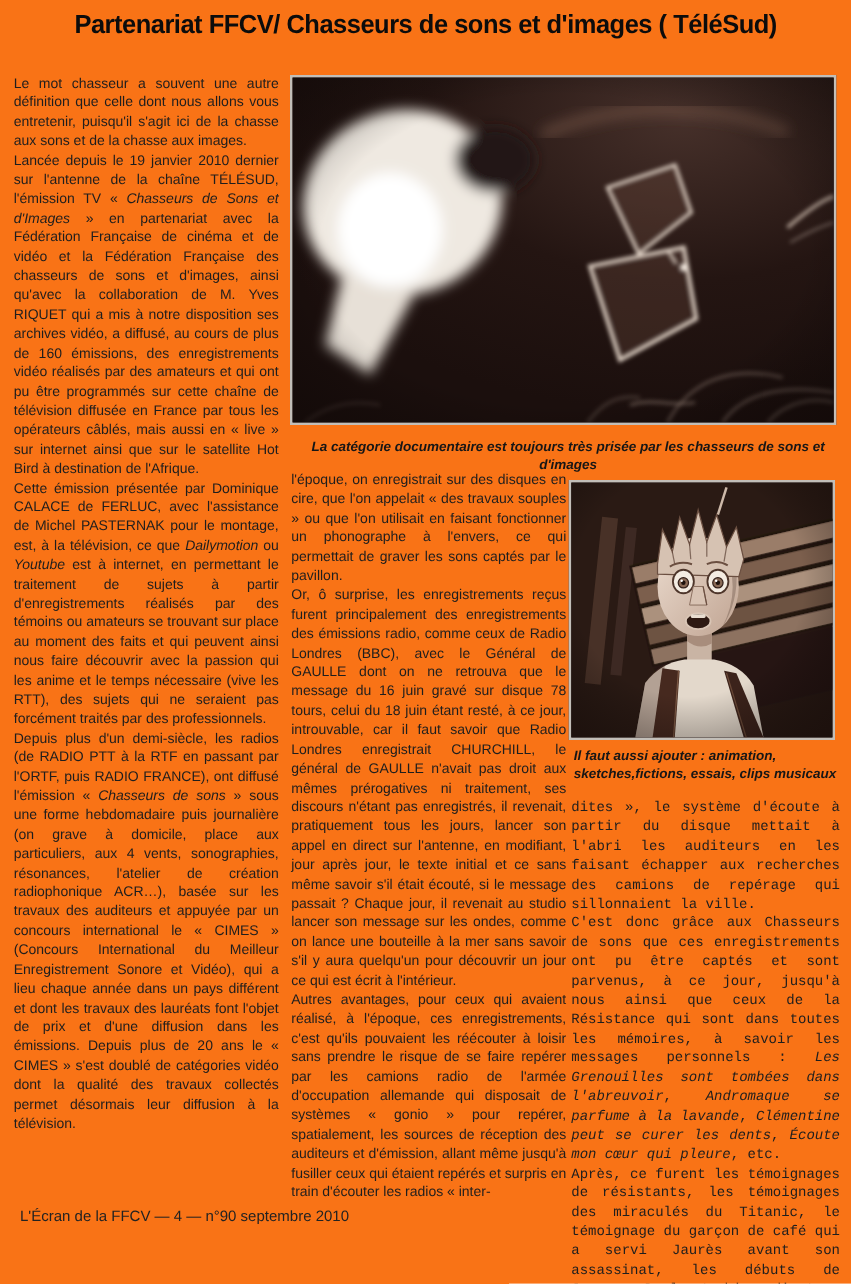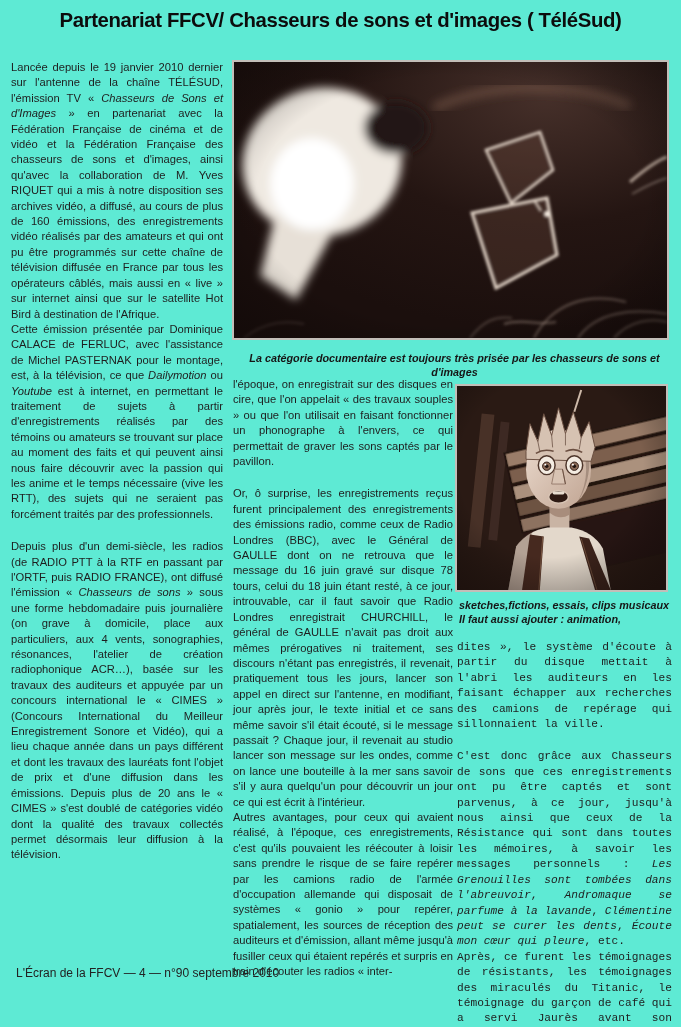--- a/index.html
+++ b/index.html
@@ -1,31 +1,31 @@
 <!DOCTYPE html>
 <html lang="fr"><head>
 <meta charset="utf-8">
 <style>
   html,body { margin:0; padding:0; background:#ffffff; }
   .page {
     position:relative; width:681px; height:1027px; margin:0 auto;
-    background:#5eead4; overflow:hidden;
+    background:#f97316; overflow:hidden;
     font-family:"Liberation Sans", sans-serif; color:#1e1e1e;
   }
   .title {
     position:absolute; top:8px; left:0; width:100%;
     text-align:center; font-size:21px; font-weight:bold;
     letter-spacing:-0.4px; color:#0c0c0c; transform:scaleX(0.97);
   }
   .col {
     position:absolute; font-size:11.2px; line-height:15.4px;
     text-align:justify; text-justify:inter-word; hyphens:auto;
   }
   .col p { margin:0; }
-  .col p.gap { margin-top:17px; }
+  .col p.gap { margin-top:0; }
   .col i { font-style:italic; }
   .col-left   { left:11px;  top:60px;  width:212px; }
   .col-middle { left:233px; top:377px; width:220px; }
   .col-right  { left:457px; top:640px; width:215px;font-family:Liberation Mono, monospace; }
   .photo {
     position:absolute; background:#201311;
     border:2px solid #c2beb8; box-sizing:border-box;
   }
   .photo svg { display:block; width:100%; height:100%; }
   .photo-doc   { left:232px; top:60px;  width:437px; height:280px; }
@@ -42,20 +42,21 @@
   }
 </style>
 </head>
 <body>
 
 <div class="page">
 
   <div class="title">Partenariat FFCV/ Chasseurs de sons et d'images ( TéléSud)</div>
 
   <div class="col col-left">
+      <p><span>Le mot chasseur a souvent une autre définition que celle dont nous allons vous entretenir, puisqu'il s'agit ici de la chasse aux sons et de la chasse aux images.</span></p>
       <p><span>Lancée depuis le 19 janvier 2010 dernier sur l'antenne de la chaîne TÉLÉSUD, l'émission TV « </span><i>Chasseurs de Sons et d'Images</i><span> » en partenariat avec la Fédération Française de cinéma et de vidéo et la Fédération Française des chasseurs de sons et d'images, ainsi qu'avec la collaboration de M. Yves RIQUET qui a mis à notre disposition ses archives vidéo, a diffusé, au cours de plus de 160 émissions, des enregistrements vidéo réalisés par des amateurs et qui ont pu être programmés sur cette chaîne de télévision diffusée en France par tous les opérateurs câblés, mais aussi en « live » sur internet ainsi que sur le satellite Hot Bird à destination de l'Afrique.</span></p>
       <p><span>Cette émission présentée par Dominique CALACE de FERLUC, avec l'assistance de Michel PASTERNAK pour le montage, est, à la télévision, ce que </span><i>Dailymotion</i><span> ou </span><i>Youtube</i><span> est à internet, en permettant le traitement de sujets à partir d'enregistrements réalisés par des témoins ou amateurs se trouvant sur place au moment des faits et qui peuvent ainsi nous faire découvrir avec la passion qui les anime et le temps nécessaire (vive les RTT), des sujets qui ne seraient pas forcément traités par des professionnels.</span></p>
       <p class="gap"><span>Depuis plus d'un demi-siècle, les radios (de RADIO PTT à la RTF en passant par l'ORTF, puis RADIO FRANCE), ont diffusé l'émission « </span><i>Chasseurs de sons</i><span> » sous une forme hebdomadaire puis journalière (on grave à domicile, place aux particuliers, aux 4 vents, sonographies, résonances, l'atelier de création radiophonique ACR…), basée sur les travaux des auditeurs et appuyée par un concours international le « CIMES » (Concours International du Meilleur Enregistrement Sonore et Vidéo), qui a lieu chaque année dans un pays différent et dont les travaux des lauréats font l'objet de prix et d'une diffusion dans les émissions. Depuis plus de 20 ans le « CIMES » s'est doublé de catégories vidéo dont la qualité des travaux collectés permet désormais leur diffusion à la télévision.</span></p>
     </div>
 
   <div class="photo photo-doc">
     <svg viewBox="0 0 433 276" preserveAspectRatio="none">
       <defs>
         <radialGradient id="docbg" cx="0.72" cy="0.12" r="0.85">
           <stop offset="0%" stop-color="#46302a"></stop>
@@ -167,22 +168,22 @@
       <path d="M52,206 L60,162 Q66,152 76,147 L70,206 Z" fill="rgba(90,60,45,0.35)"></path>
       <polygon points="74,150 66,206 84,206 88,152" fill="#46291f"></polygon>
       <polygon points="124,152 140,206 156,206 134,154" fill="#3c231b"></polygon>
       <path d="M87,152 L83,206" stroke="#7a5743" stroke-width="1" fill="none"></path>
       <path d="M126,154 L142,206" stroke="#6b4a38" stroke-width="1" fill="none"></path>
       <rect x="0" y="0" width="212" height="206" fill="url(#vig2)"></rect>
     </svg>
   </div>
 
   <div class="caption caption-robot">
+    <div>Il faut aussi ajouter : animation,</div>
     <div>sketches,fictions, essais, clips musicaux</div>
-    <div>Il faut aussi ajouter : animation,</div>
   </div>
 
   <div class="col col-right">
       <p><span>dites », le système d'écoute à partir du disque mettait à l'abri les auditeurs en les faisant échapper aux recherches des camions de repérage qui sillonnaient la ville.</span></p>
       <p class="gap"><span>C'est donc grâce aux Chasseurs de sons que ces enregistrements ont pu être captés et sont parvenus, à ce jour, jusqu'à nous ainsi que ceux de la Résistance qui sont dans toutes les mémoires, à savoir les messages personnels : </span><i>Les Grenouilles sont tombées dans l'abreuvoir</i><span>, </span><i>Andromaque se parfume à la lavande</i><span>, </span><i>Clémentine peut se curer les dents</i><span>, </span><i>Écoute mon cœur qui pleure</i><span>, etc.</span></p>
       <p><span>Après, ce furent les témoignages de résistants, les témoignages des miraculés du Titanic, le témoignage du garçon de café qui a servi Jaurès avant son assassinat, les débuts de Jacques Brel et bien d'autres encore, etc., etc. Et tout cela avec le développe-</span></p>
     </div>
 
   <div class="footer">L'Écran de la FFCV — 4 — n°90 septembre 2010</div>
 

